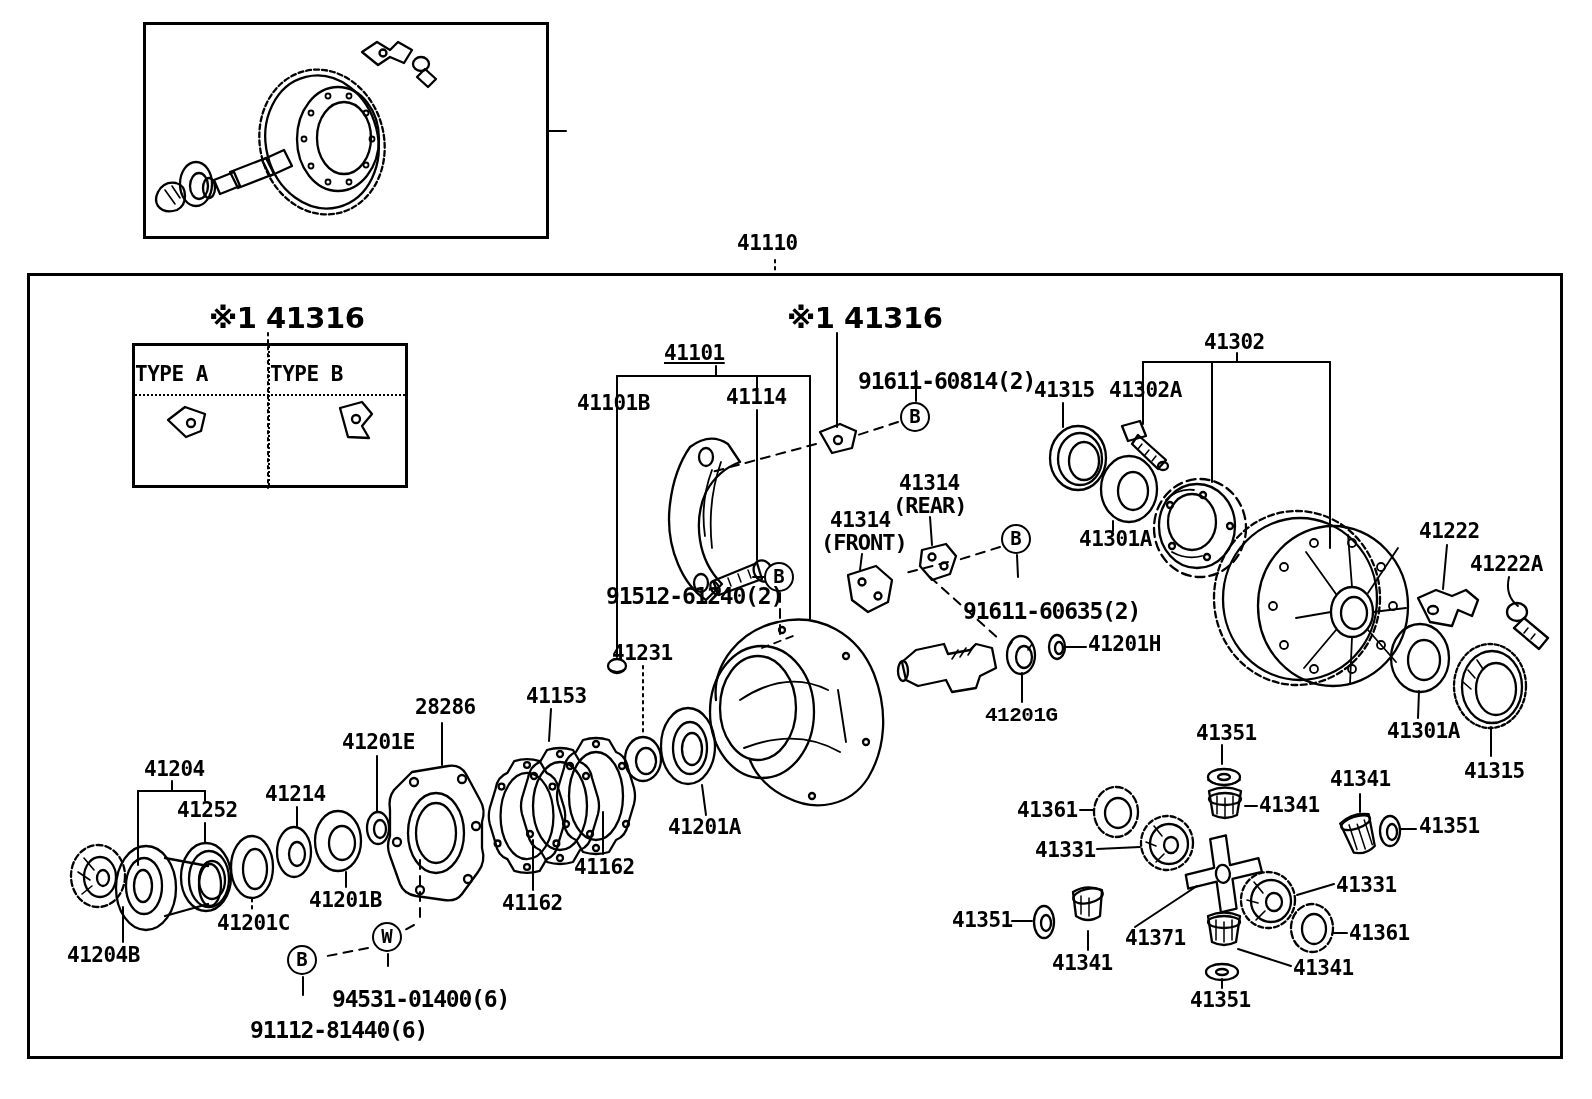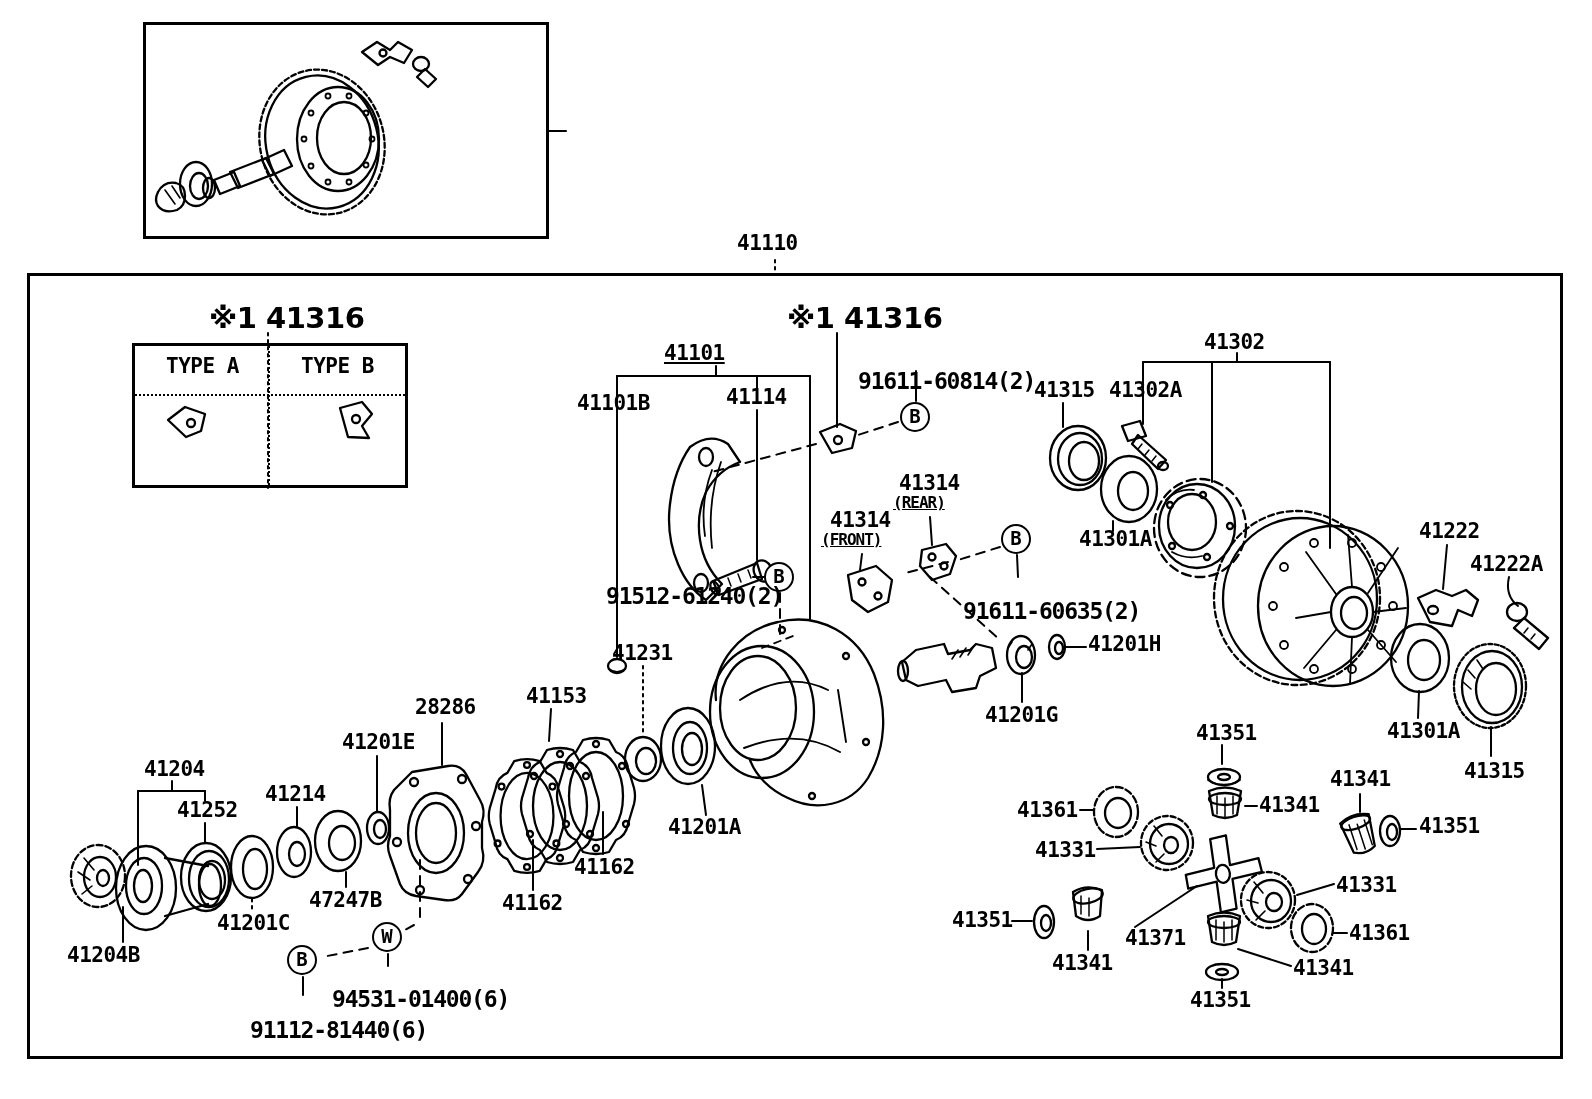--- a/index.html
+++ b/index.html
@@ -3,30 +3,30 @@
 <meta charset="utf-8">
 <style>
   html,body{margin:0;padding:0;background:#fff;}
   .stage{position:relative;width:1592px;height:1099px;background:#fff;overflow:hidden;
          font-family:"DejaVu Sans Mono",monospace;color:#000;}
   svg{position:absolute;left:0;top:0;}
   .box{position:absolute;border:3px solid #000;box-sizing:border-box;}
   .pn{position:absolute;font:bold 21px "DejaVu Sans Mono",monospace;letter-spacing:-0.5px;
       white-space:nowrap;line-height:1.1;}
   .pn-sm{font-size:23px;letter-spacing:-1.2px;margin-top:20px;}
-  .pn-q{font-size:16px;letter-spacing:-1px;text-decoration:underline;}
+  .pn-q{font-size:22px;letter-spacing:-1px;}
   .note{font-family:"DejaVu Sans","DejaVu Sans Mono",sans-serif;font-size:29px;letter-spacing:-0.5px;}
   .sym{position:absolute;width:30px;height:30px;border:2.5px solid #000;border-radius:50%;
        box-sizing:border-box;text-align:center;font:bold 19px "DejaVu Sans Mono",monospace;
        line-height:25px;background:#fff;}
   .vtable{position:absolute;left:132px;top:343px;width:276px;height:145px;
           border:3px solid #000;box-sizing:border-box;}
   .vt-head{display:flex;height:50px;border-bottom:2px dotted #000;box-sizing:border-box;}
-  .vt-cell{flex:1;text-align:center;font:bold 21px "DejaVu Sans Mono",monospace;
-           letter-spacing:-0.5px;padding-top:8px;box-sizing:border-box;}
+  .vt-cell{flex:1;text-align:left;font:bold 21px "DejaVu Sans Mono",monospace;
+           letter-spacing:-0.5px;padding-top:16px;box-sizing:border-box;}
   .vt-divider{position:absolute;left:133px;top:0;bottom:0;border-left:2px dotted #000;}
   .dnum{position:absolute;font:bold 20px "DejaVu Sans Mono",monospace;letter-spacing:0px;}
 </style>
 </head>
 <body>
 
 <div class="stage">
 
 <svg width="1592" height="1099" viewBox="0 0 1592 1099">
 <defs>
@@ -446,37 +446,37 @@
 <div class="pn pn-q" style="left:821px;top:531px;">(FRONT)</div>
 <div class="pn" style="left:1419px;top:520px;">41222</div>
 <div class="pn" style="left:1079px;top:528px;">41301A</div>
 <div class="pn" style="left:1470px;top:553px;">41222A</div>
 <div class="pn pn-sm" style="left:606px;top:564px;">91512-61240(2)</div>
 <div class="pn pn-sm" style="left:963px;top:579px;">91611-60635(2)</div>
 <div class="pn" style="left:1088px;top:633px;">41201H</div>
 <div class="pn" style="left:612px;top:642px;">41231</div>
 <div class="pn" style="left:415px;top:696px;">28286</div>
 <div class="pn" style="left:526px;top:685px;">41153</div>
-<div class="pn" style="left:985px;top:704px;">41201G</div>
+<div class="pn" style="left:985px;top:704px;font-family:Liberation Mono, monospace;">41201G</div>
 <div class="pn" style="left:1196px;top:722px;">41351</div>
 <div class="pn" style="left:1387px;top:720px;">41301A</div>
 <div class="pn" style="left:342px;top:731px;">41201E</div>
 <div class="pn" style="left:144px;top:758px;">41204</div>
 <div class="pn" style="left:1464px;top:760px;">41315</div>
 <div class="pn" style="left:1330px;top:768px;">41341</div>
 <div class="pn" style="left:265px;top:783px;">41214</div>
 <div class="pn" style="left:1017px;top:799px;">41361</div>
 <div class="pn" style="left:1259px;top:794px;">41341</div>
 <div class="pn" style="left:177px;top:799px;">41252</div>
 <div class="pn" style="left:1419px;top:815px;">41351</div>
 <div class="pn" style="left:668px;top:816px;">41201A</div>
 <div class="pn" style="left:1035px;top:839px;">41331</div>
 <div class="pn" style="left:574px;top:856px;">41162</div>
 <div class="pn" style="left:1336px;top:874px;">41331</div>
-<div class="pn" style="left:309px;top:889px;">47247B</div>
+<div class="pn" style="left:309px;top:889px;">41201B</div>
 <div class="pn" style="left:952px;top:909px;">41351</div>
 <div class="pn" style="left:502px;top:892px;">41162</div>
 <div class="pn" style="left:217px;top:912px;">41201C</div>
 <div class="pn" style="left:1125px;top:927px;">41371</div>
 <div class="pn" style="left:1349px;top:922px;">41361</div>
 <div class="pn" style="left:67px;top:944px;">41204B</div>
 <div class="pn" style="left:1052px;top:952px;">41341</div>
 <div class="pn" style="left:1293px;top:957px;">41341</div>
 <div class="pn pn-sm" style="left:332px;top:967px;">94531-01400(6)</div>
 <div class="pn" style="left:1190px;top:989px;">41351</div>

